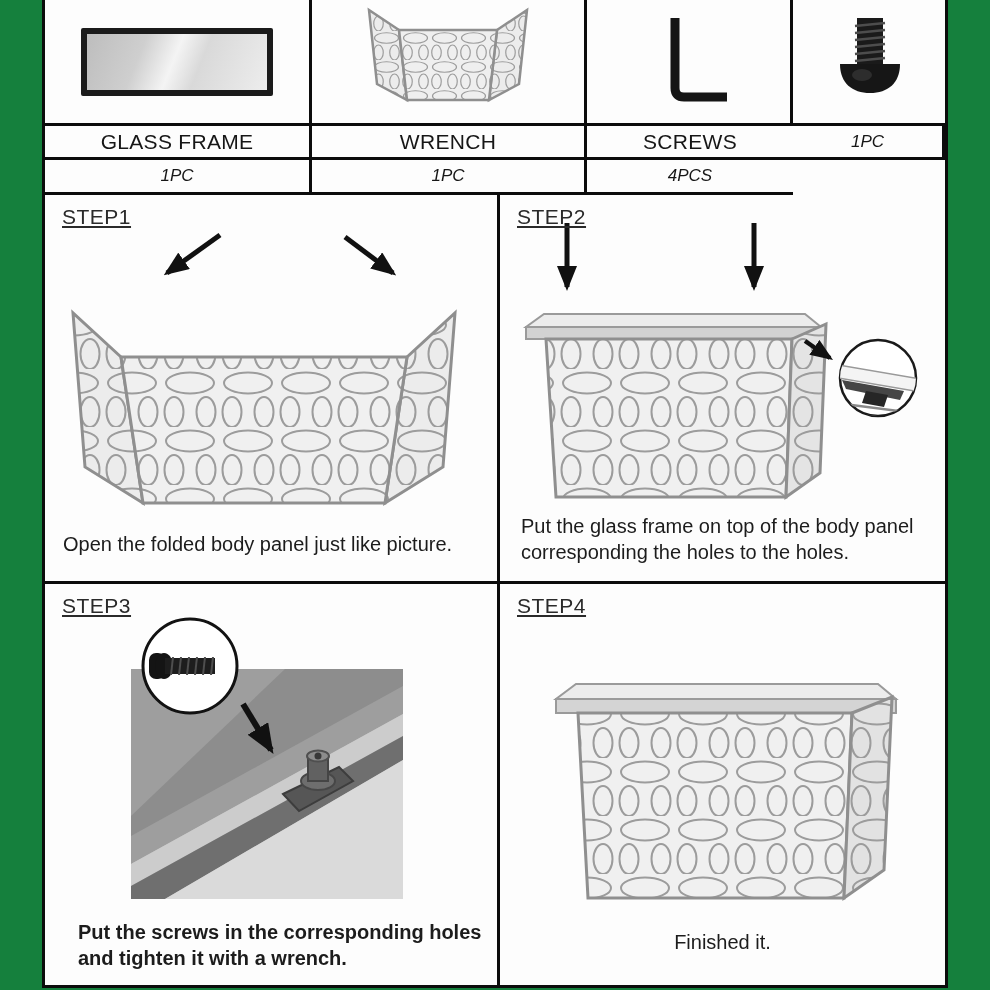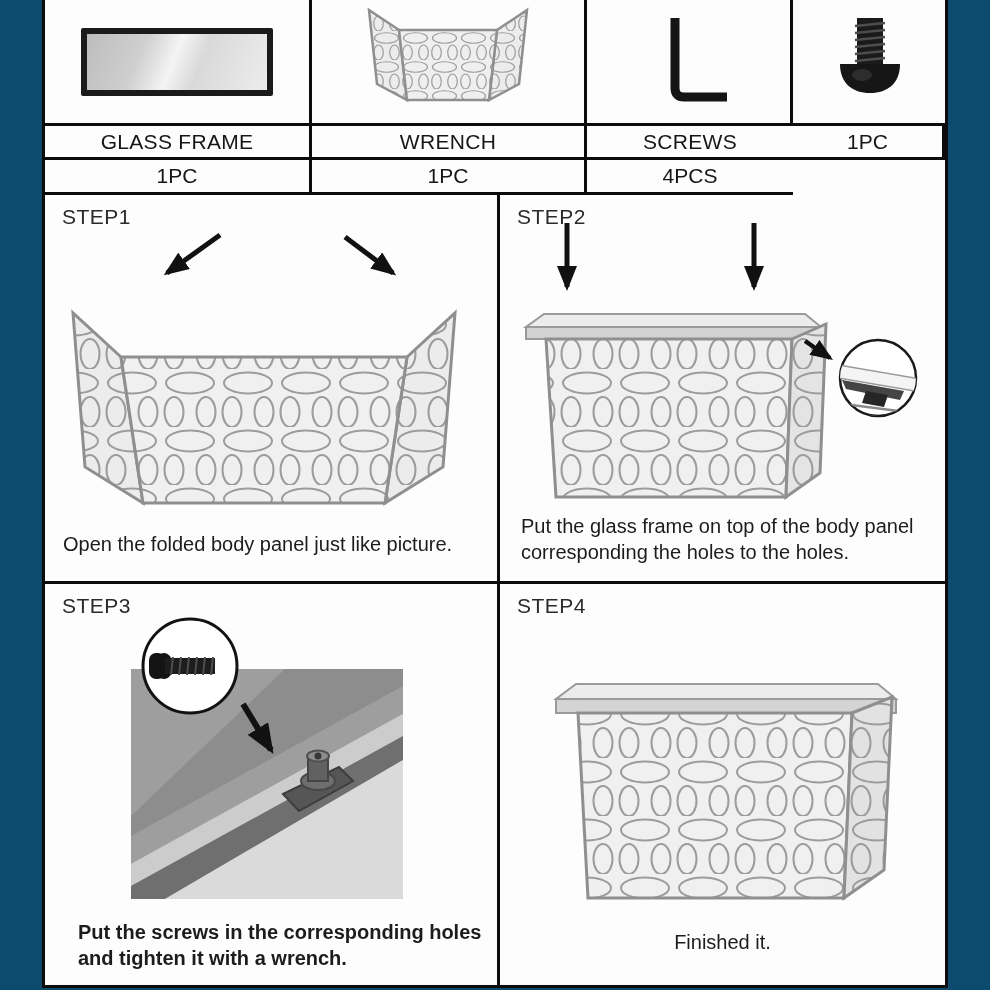--- a/index.html
+++ b/index.html
@@ -1,35 +1,35 @@
 <!DOCTYPE html>
 <html><head>
 <meta charset="utf-8">
 <style>
   html,body{margin:0;padding:0;background:#ffffff;}
-  .page{position:relative;width:990px;height:990px;background:#0c4a6e;overflow:hidden;
+  .page{position:relative;width:990px;height:990px;background:#15803d;overflow:hidden;
         font-family:"Liberation Sans","DejaVu Sans",sans-serif;color:#1d1d1d;}
   .content{position:absolute;left:42px;top:0;width:906px;height:988px;box-sizing:border-box;
            border-left:3px solid #0c0c0c;border-right:3px solid #0c0c0c;border-bottom:3px solid #0c0c0c;
            display:flex;flex-direction:column;background:#fdfdfd;}
   
   .parts-table{display:grid;grid-template-columns:267px 275px 206px 1fr;grid-template-rows:126px 34px 35px;}
   .pcell{box-sizing:border-box;border-right:3px solid #0c0c0c;border-bottom:3px solid #0c0c0c;
          display:flex;align-items:center;justify-content:center;overflow:hidden;background:#fdfdfd;}
   .pcell.lastcol{border-right:none;}
   .plabel{font-size:21px;letter-spacing:.3px;color:#161616;}
-  .pqty{font-size:21px;color:#161616;}
+  .pqty{font-size:17px;color:#161616;font-style:italic;}
   .glass-frame{width:180px;height:56px;border:6px solid #1b1b1b;border-radius:2px;
     background:linear-gradient(112deg,#bdbdbd 0%,#cfcfcf 30%,#f4f4f4 48%,#d9d9d9 62%,#ededed 100%);}
   
   .steps{flex:1;display:grid;grid-template-columns:455px 1fr;grid-template-rows:389px 1fr;}
   .step{position:relative;box-sizing:border-box;overflow:hidden;background:#fdfdfd;}
   .step.bR{border-right:3px solid #0c0c0c;}
   .step.bB{border-bottom:3px solid #0c0c0c;}
-  .step-label{position:absolute;left:17px;top:10px;font-size:21px;letter-spacing:.5px;color:#2a2a2a;z-index:3;}
+  .step-label{position:absolute;left:17px;top:10px;font-size:21px;letter-spacing:.5px;color:#2a2a2a;z-index:3;text-decoration:underline;}
   .step-art{position:absolute;left:0;top:0;z-index:1;}
   .caption{position:absolute;left:0;right:0;z-index:3;font-size:20px;line-height:26px;color:#1c1c1c;
            padding-left:18px;white-space:nowrap;}
   .caption.center{text-align:center;padding-left:0;}
   .cap2:empty{display:none;}
 </style>
 </head>
 <body>
 
 <div class="page">

